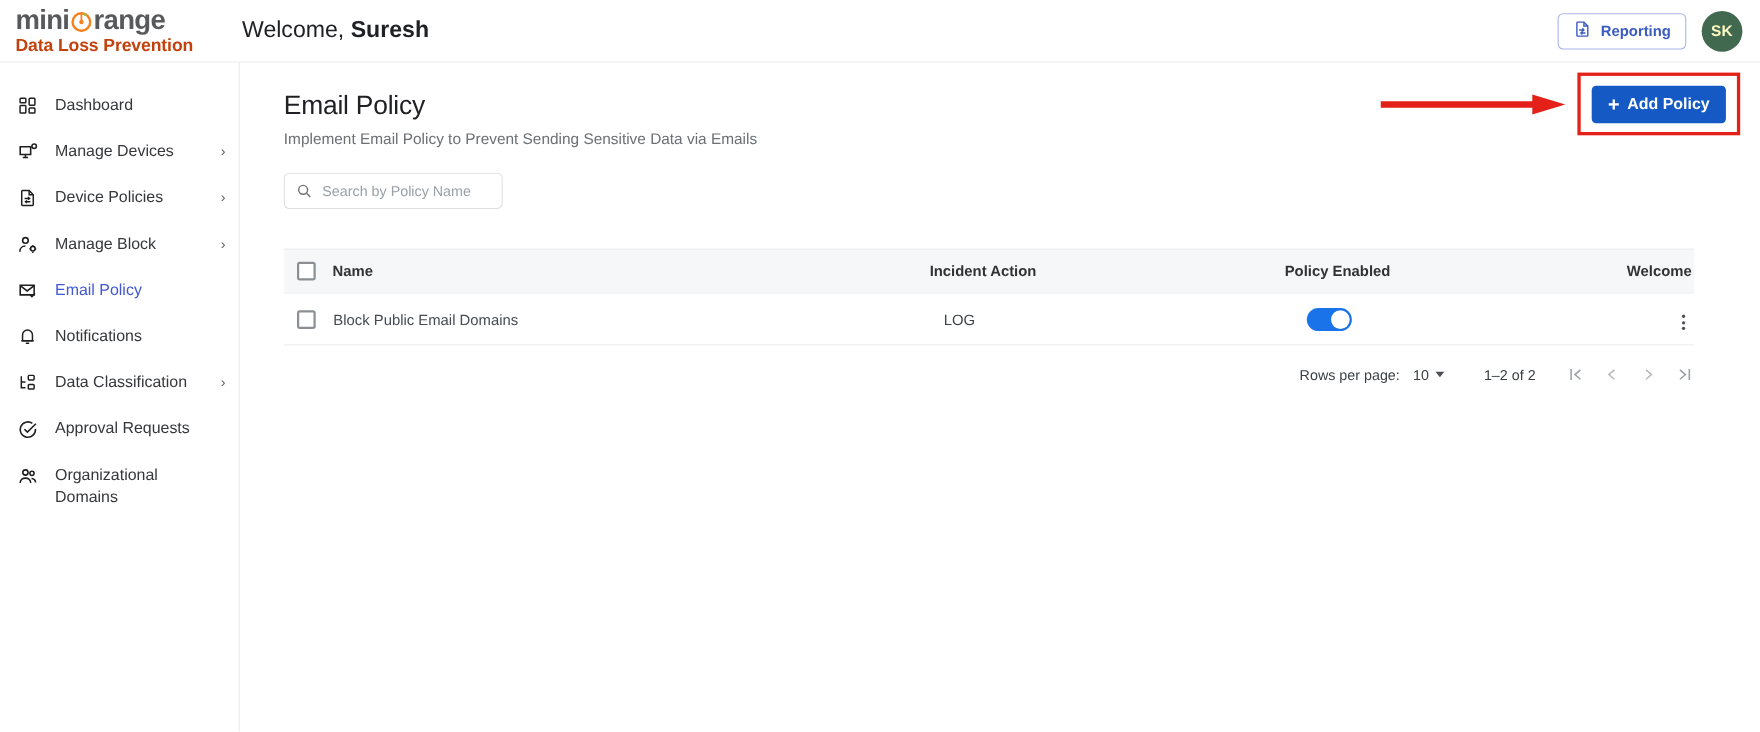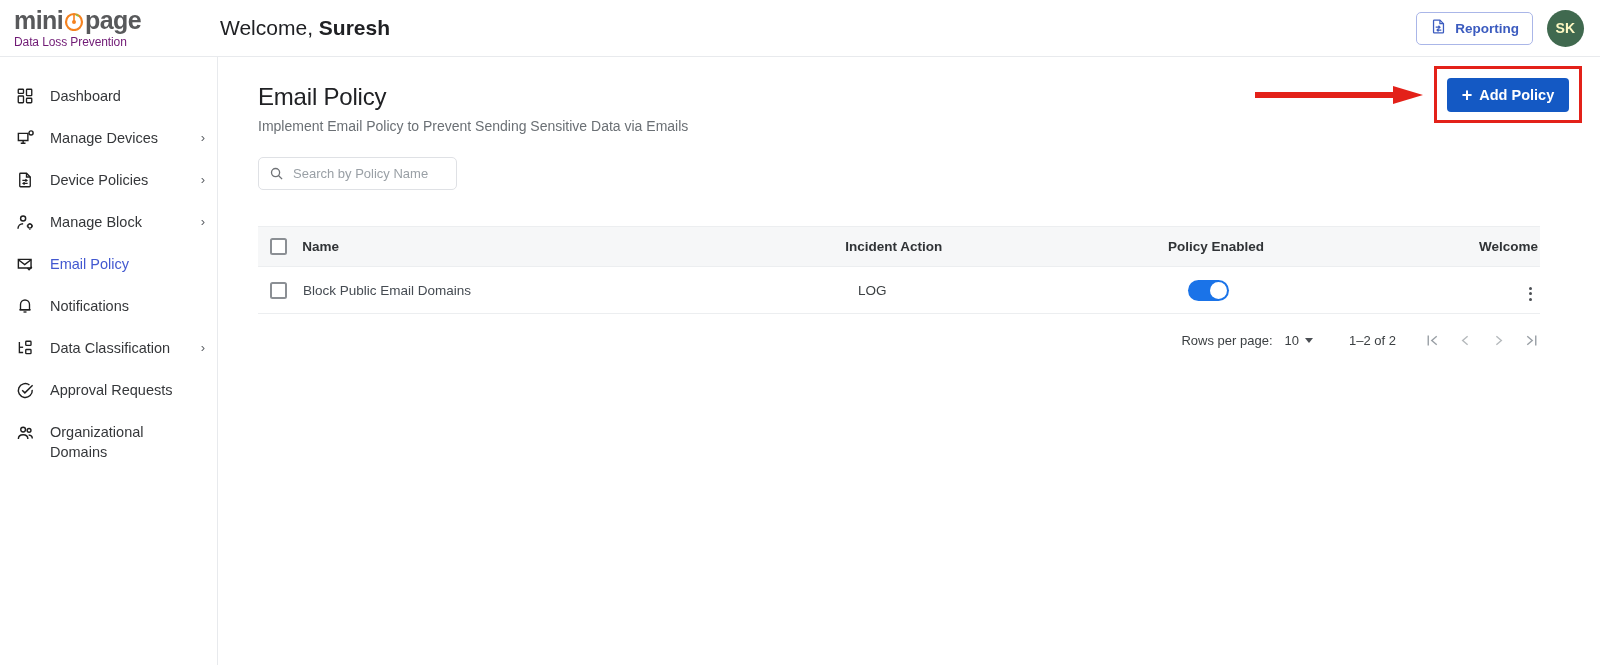--- a/index.html
+++ b/index.html
@@ -29,22 +29,22 @@
     font-size: 25px; font-weight: 700;
     letter-spacing: -0.6px; line-height: 1;
     color: #58595b; display: flex; align-items: center;
   }
   .logo-o {
     display: inline-block; position: relative;
     width: 20px; height: 20px; margin: 0 1px;
   }
   .logo-o svg { display: block; }
   .logo-sub {
-    font-size: 12px; font-weight: 400;
-    color: #701a75; letter-spacing: -0.1px;
+    font-size: 16px; font-weight: 700;
+    color: #c2410c; letter-spacing: -0.1px;
     margin-top: 3px; line-height: 1;
   }
   .welcome {
     font-size: 21px; color: #202124;
     margin-left: 2px; white-space: nowrap;
   }
   .welcome b { font-weight: 700; }
   .header-right {
     margin-left: auto; display: flex;
     align-items: center; gap: 14px; padding-right: 16px;
@@ -218,21 +218,21 @@
     <div class="logo-word">
       <span>mini</span>
       <span class="logo-o">
         <svg width="20" height="20" viewBox="0 0 20 20">
           <circle cx="10" cy="11" r="8" fill="none" stroke="#f5821f" stroke-width="2.2"></circle>
           <circle cx="10" cy="11" r="2" fill="#f5821f"></circle>
           <path d="M10 9.6 L10 4.2" stroke="#f5821f" stroke-width="1.6" stroke-linecap="round"></path>
           <path d="M11.4 3.3 q3.2 -0.4 3.6 2.2 q-3 0.6 -3.6 -2.2z" fill="#8cc63e"></path>
         </svg>
       </span>
-      <span>page</span>
+      <span>range</span>
     </div>
     <div class="logo-sub">Data Loss Prevention</div>
   </div>
 
   <div class="welcome">
     <span>Welcome, </span><b>Suresh</b>
   </div>
 
   <div class="header-right">
     <button class="reporting-btn">

